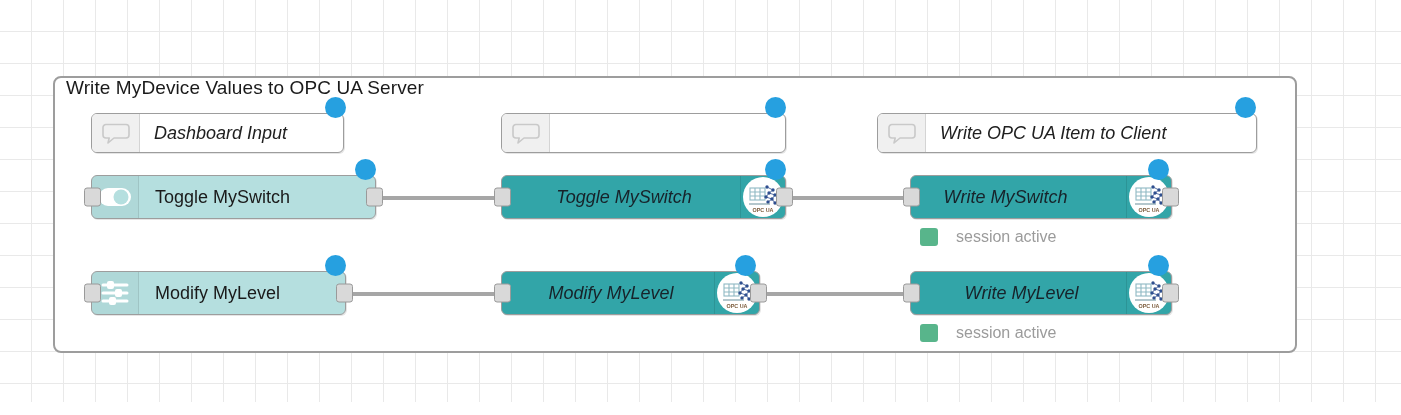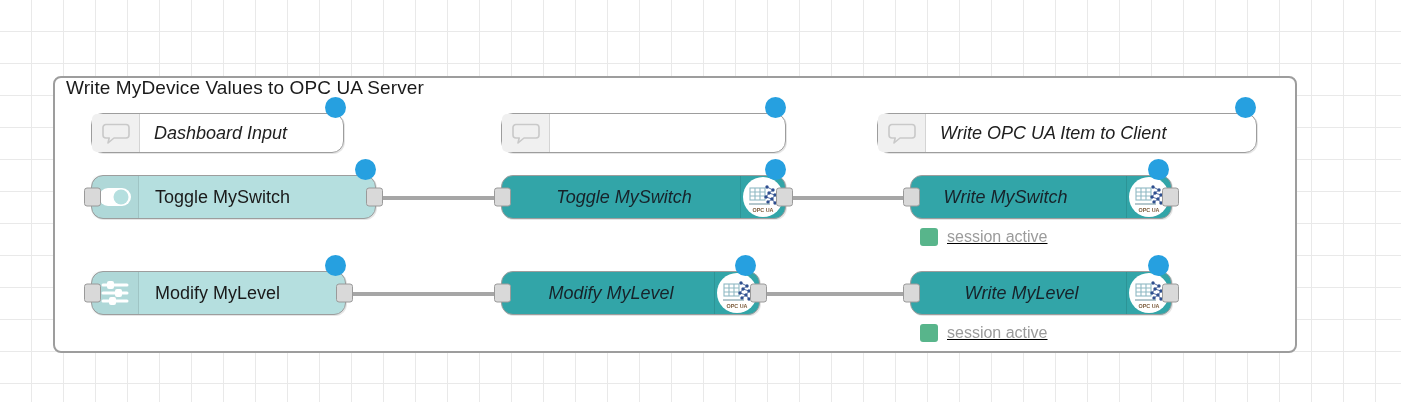--- a/index.html
+++ b/index.html
@@ -50,21 +50,21 @@
     height: 4px;
     background: #a6a6a6;
     border-radius: 2px;
   }
 
   
   .node {
     position: absolute;
     box-sizing: border-box;
     border: 1px solid #9d9d9d;
-    border-radius: 12px;
+    border-radius: 6px;
     display: flex;
     align-items: stretch;
     box-shadow: 1px 1px 0px rgba(0,0,0,0.10);
   }
   .node-label {
     flex: 1;
     display: flex;
     align-items: center;
     justify-content: center;
     font-size: 18px;
@@ -154,22 +154,21 @@
     height: 21px;
     border-radius: 50%;
     background: #26a0e0;
   }
 
   
   .status {
     position: absolute;
     display: flex;
     align-items: flex-start;
-    gap: 9px;
-    text-decoration: underline;
+    gap: 18px;
   }
   .status-swatch {
     width: 18px; height: 18px;
     border-radius: 3px;
     background: #58b58b;
   }
   .status-text {
     font-size: 16px;
     color: #9b9b9b;
     white-space: nowrap;

